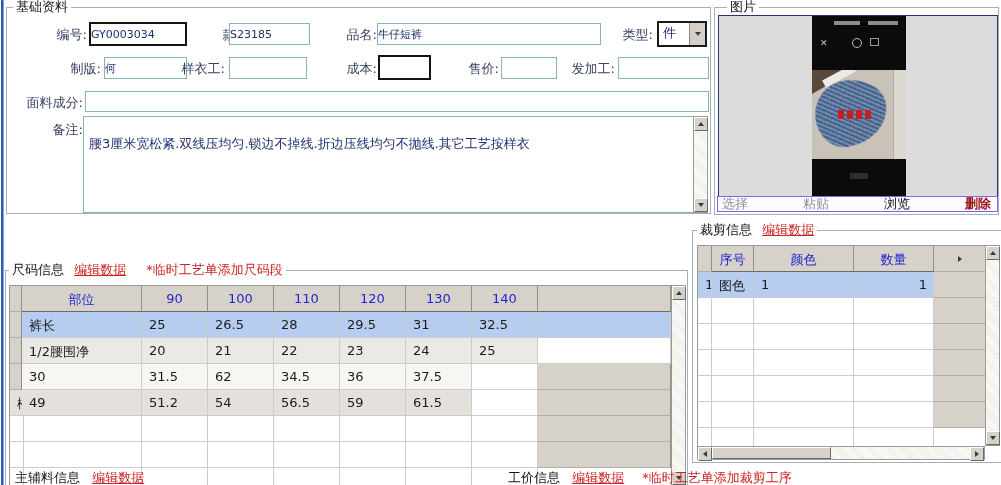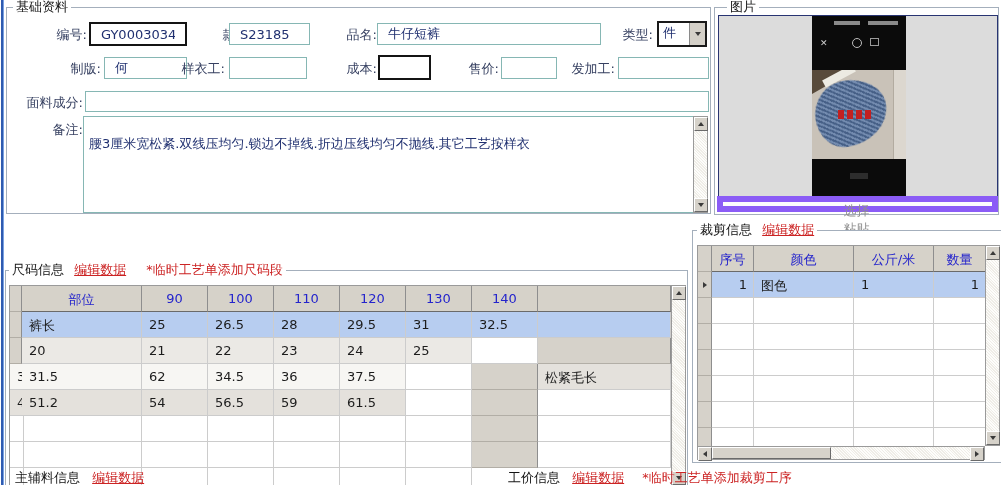--- a/index.html
+++ b/index.html
@@ -14,21 +14,21 @@
     background:linear-gradient(90deg,#ffffff 0 1px,#2f5bb0 1px 3px,#7aa2e2 3px 4px); }
 
   .group { position:absolute; border:1px solid #a4afbc; background:#ffffff; }
   .legend { position:absolute; top:-9px; background:#ffffff; padding:0 3px;
     color:#141414; white-space:nowrap; line-height:16px; }
   .legend .red-link { color:#cc2424; text-decoration:underline; cursor:pointer; }
   .legend .red-note { color:#cc2424; margin-left:16px; }
 
   .lbl { position:absolute; color:#364061; text-align:right; white-space:nowrap; }
   .inp { position:absolute; border:1px solid #86b7b4; background:#ffffff;
-    color:#203070; font-size:13px; font-family:inherit; padding:1px 10px; outline:none; }
+    color:#203070; font-size:11px; font-family:inherit; padding:1px 0; outline:none; }
   .inp.focus { border:2px solid #141414; }
 
   .combo { position:absolute; border:2px solid #1a1a1a; background:#ffffff;
     display:flex; align-items:stretch; }
   .combo .val { flex:1; color:#203070; padding:1px 0 0 4px; }
   .combo .btn { width:16px; background:#d4d0c8;
     border-left:1px solid #8a8a8a; display:flex; align-items:center; justify-content:center; }
 
   .memo { position:absolute; border:1px solid #86b7b4; background:#ffffff;
     color:#203070; padding:18px 5px; line-height:17px; overflow:hidden; }
@@ -65,22 +65,22 @@
   .g2 { background:#ebe9e5; } .g3 { background:#f7f6f3; } .g4 { background:#e4e1dc; }
   .num-r { text-align:right; }
 
   
   .picbox { position:absolute; background:#dcdcdc; border:1px solid #283472; }
   .photo { position:absolute; overflow:hidden; background:#0a0a0a; }
   .ph-top { height:54px; background:#0b0b0b; position:relative; }
   .ph-mid { height:89px; background:#c9c2b8; position:relative; overflow:hidden; }
   .ph-bot { height:37px; background:#0b0b0b; position:relative; }
   .dot { position:absolute; background:#8a8a8a; }
-  .btnrow { position:absolute; border:6px solid #8b5cf6; background:#fcfcfc;
-    display:flex; align-items:center; justify-content:space-between; padding:0 6px 0 4px;flex-direction:column; }
+  .btnrow { position:absolute; border:1px solid #8b5cf6; background:#fcfcfc;
+    display:flex; align-items:center; justify-content:space-between; padding:0 6px 0 4px; }
   .btnrow span { cursor:pointer; }
   .b-dis { color:#8f8f8f; }
   .b-on  { color:#141414; }
   .b-del { color:#991414; font-weight:bold; }
 
   .cutlbl { position:absolute; top:469px; white-space:nowrap; color:#141414; }
   .cutlbl .red-link { color:#cc2424; text-decoration:underline; }
   .cutlbl .red-note { color:#cc2424; margin-left:14px; }
 </style>
 </head>
@@ -191,20 +191,21 @@
     <div class="c rowsel">裤长</div>
     <div class="c rowsel">25</div>
     <div class="c rowsel">26.5</div>
     <div class="c rowsel">28</div>
     <div class="c rowsel">29.5</div>
     <div class="c rowsel">31</div>
     <div class="c rowsel">32.5</div>
     <div class="c rowsel"></div>
 
     <div class="selc"></div>
+    <div class="c g2">1/2腰围净</div>
     <div class="c g2">20</div>
     <div class="c g2">21</div>
     <div class="c g2">22</div>
     <div class="c g2">23</div>
     <div class="c g2">24</div>
     <div class="c g2">25</div>
     <div class="c"></div>
 
     <div class="selc"></div>
     <div class="c g3">30</div>
@@ -280,21 +281,20 @@
   <span class="legend" style="left:4px;">
     <span>裁剪信息</span>
     <span class="red-link" style="margin-left:6px;">编辑数据</span>
   </span>
 
   <div class="grid cgrid" style="left:4px;top:14px;width:288px;height:201px;">
 
     <div class="c h selc"></div>
     <div class="c h">序号</div>
     <div class="c h">颜色</div>
-    <div class="c h">公斤/米</div>
     <div class="c h">数量</div>
 
     <div class="selc">
         <span class="tri tri-right"></span>
       </div>
     <div class="c rowsel num-r">1</div>
     <div class="c rowsel">图色</div>
     <div class="c rowsel">1</div>
     <div class="c rowsel num-r">1</div>
 

